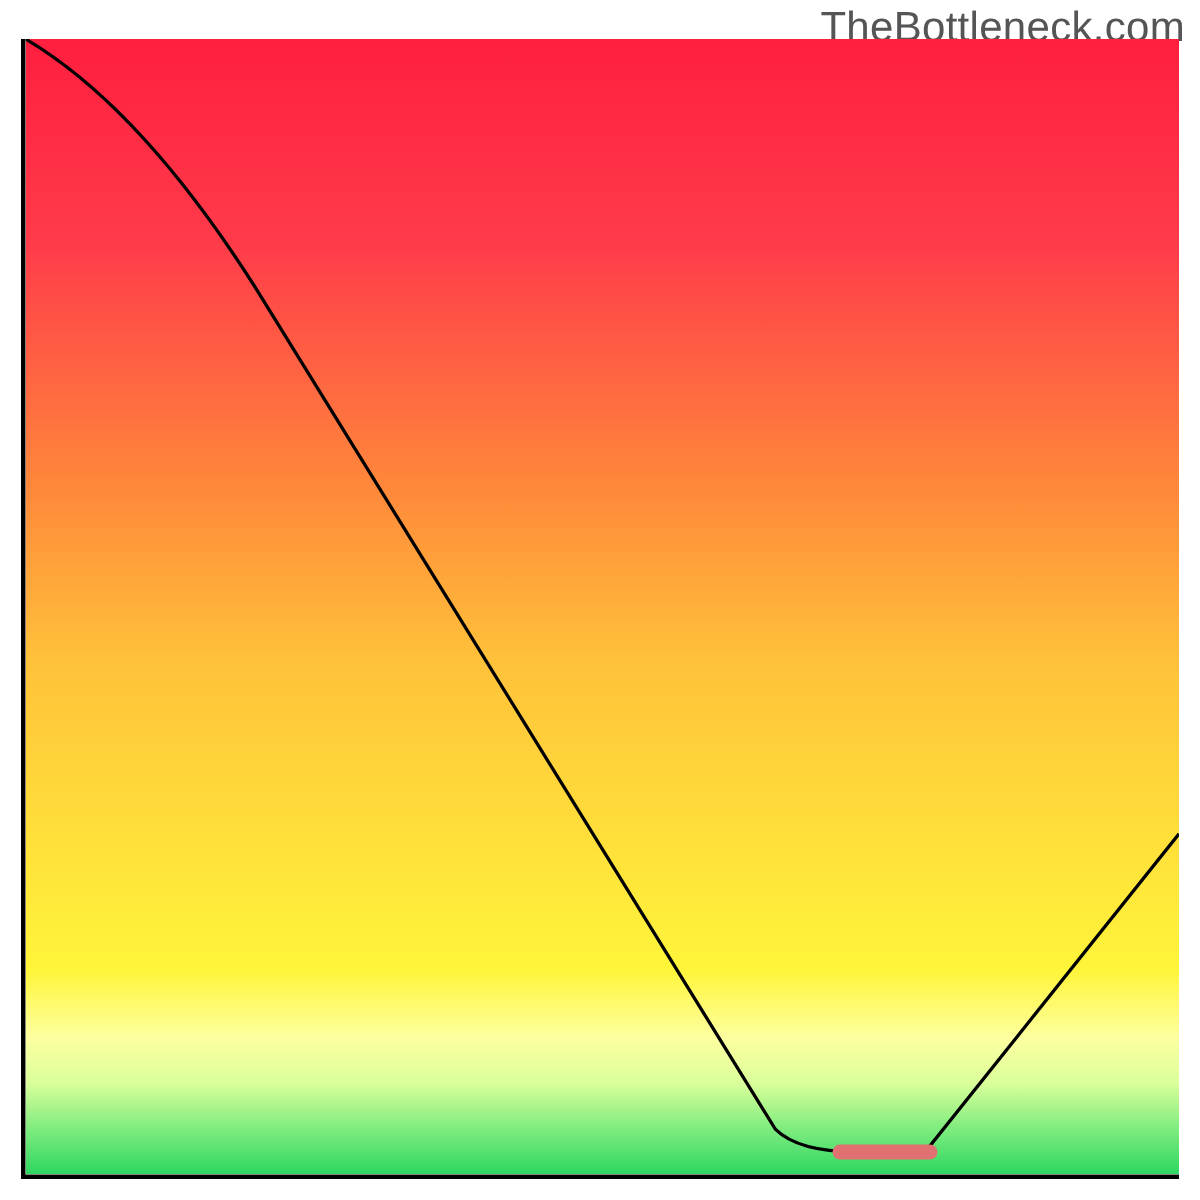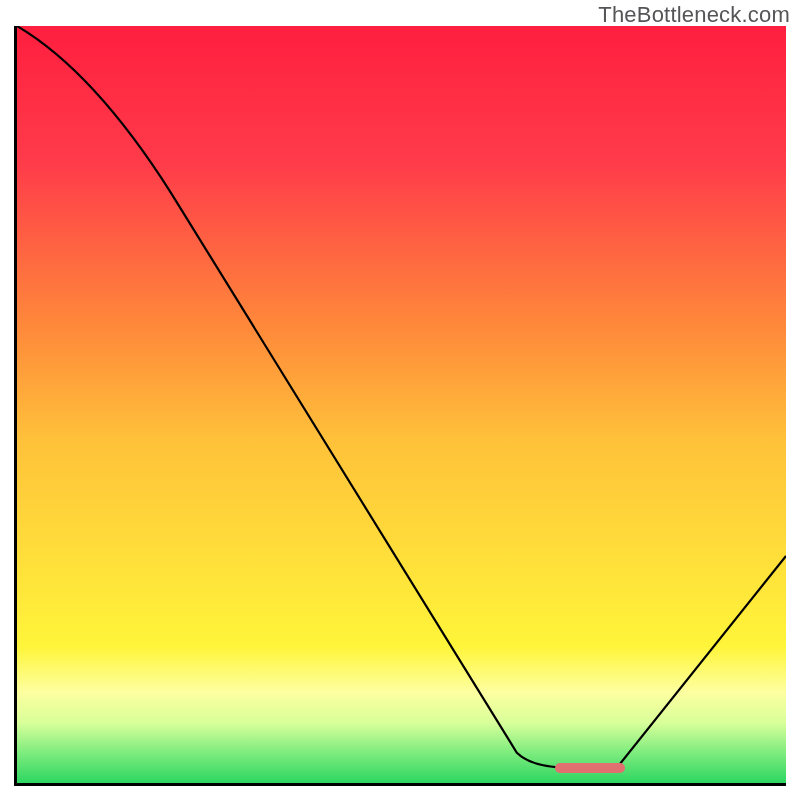--- a/index.html
+++ b/index.html
@@ -12,21 +12,21 @@
   }
   .container {
     position: relative;
     width: 800px;
     height: 800px;
   }
   .watermark {
     position: absolute;
     top: 2px;
     right: 10px;
-    font-size: 22px;
+    font-size: 28px;
     font-weight: 500;
     color: #555558;
     letter-spacing: 0.2px;
   }
   .plot-frame {
     position: absolute;
     left: 14px;
     top: 26px;
     width: 772px;
     height: 760px;

